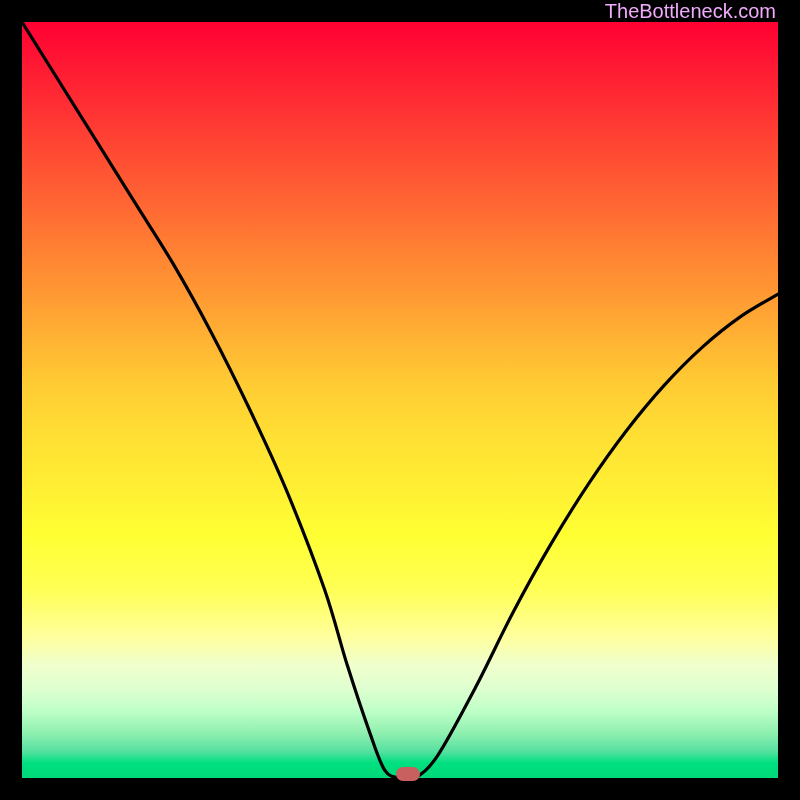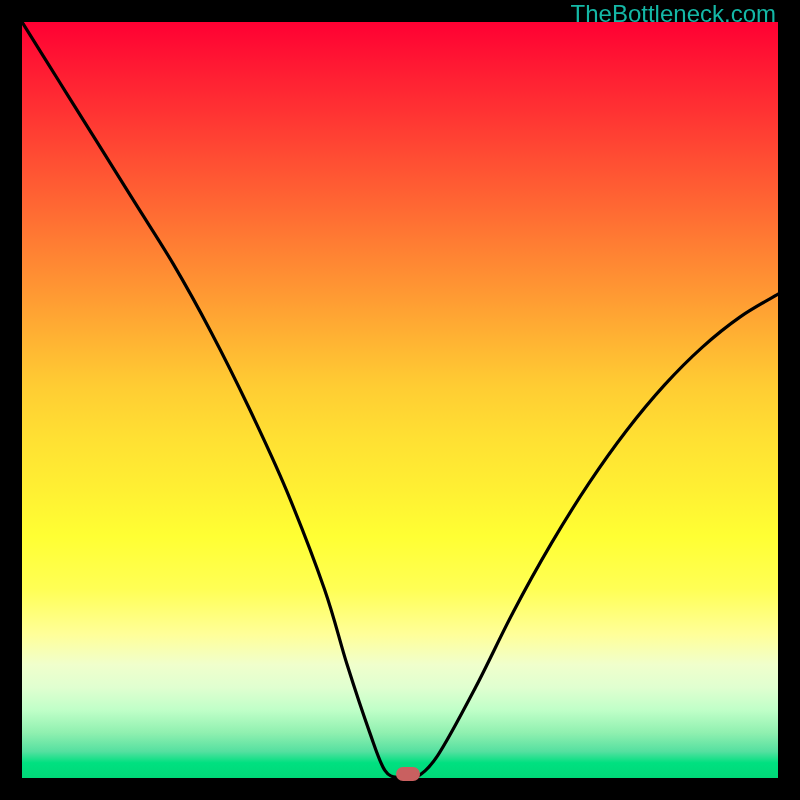--- a/index.html
+++ b/index.html
@@ -45,22 +45,22 @@
       #90f0b0 94%,
       #55e0a0 96.5%,
       #00e080 98%,
       #00d878 100%
     );
   }
   .watermark {
     position: absolute;
     top: 0px;
     right: 24px;
-    color: #14b8a6;
-    font-size: 24px;
+    color: #f0abfc;
+    font-size: 20px;
     font-family: Arial, sans-serif;
     user-select: none;
   }
   svg.curve-layer {
     position: absolute;
     left: 0;
     top: 0;
     width: 756px;
     height: 756px;
   }

